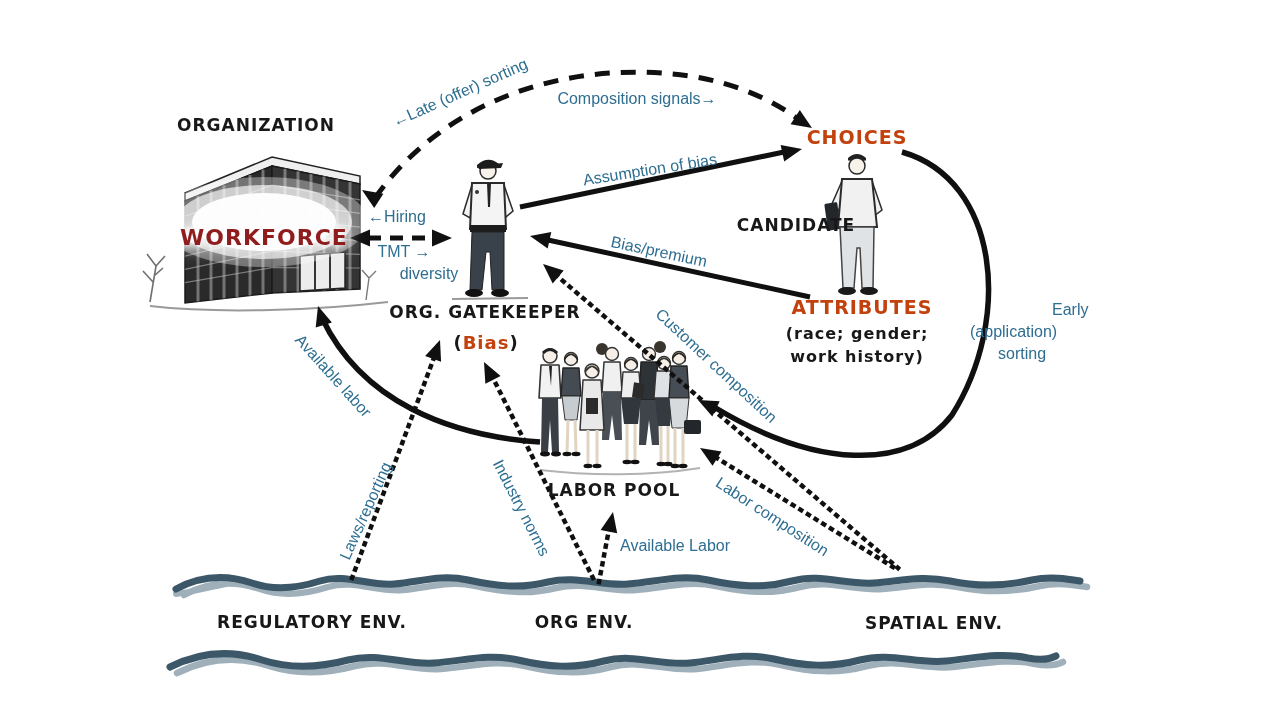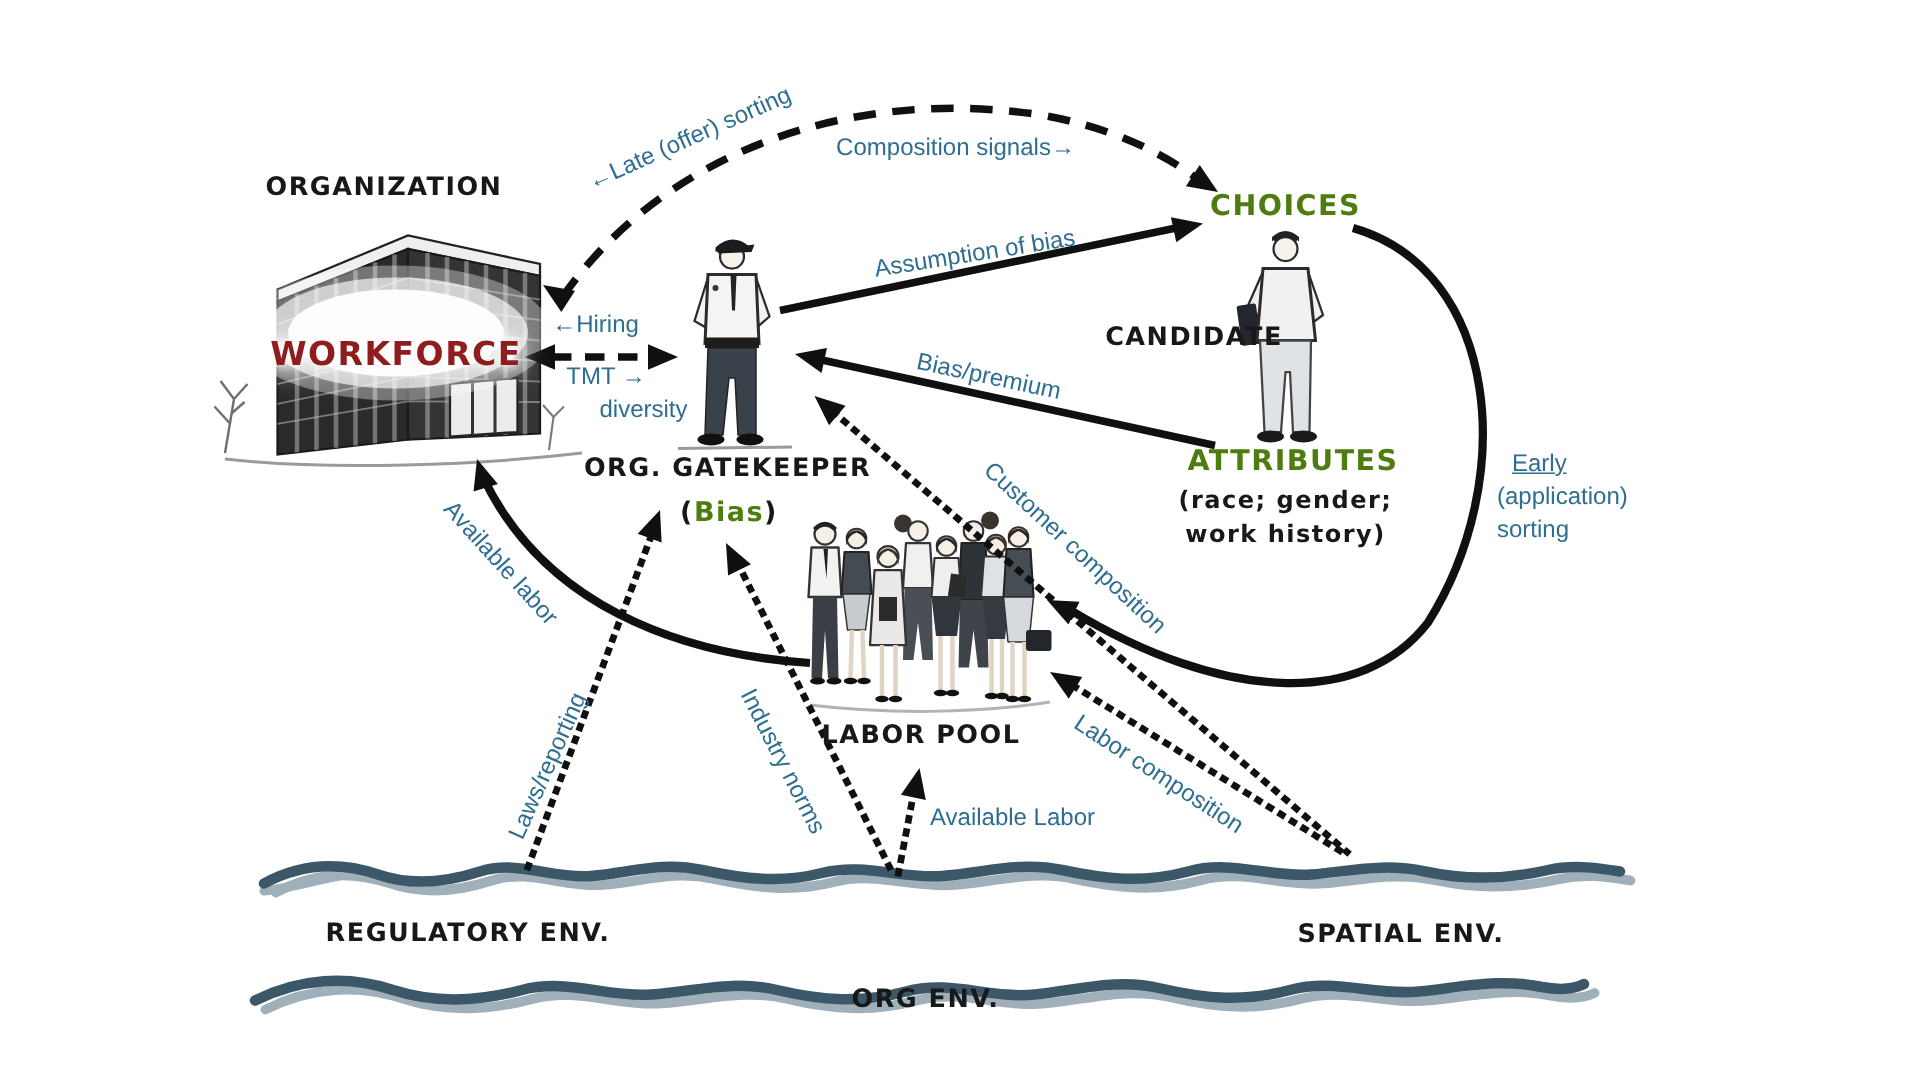--- a/index.html
+++ b/index.html
@@ -7,21 +7,21 @@
     position:relative;width:1280px;height:720px;background:#ffffff;overflow:hidden;
     font-family:"Liberation Sans", sans-serif;
   }
   #diagram-svg{position:absolute;left:0;top:0;}
   .lbl{position:absolute;white-space:nowrap;transform:translate(-50%,-50%);}
   .hand{
     font-family:"DejaVu Sans", sans-serif;font-weight:700;color:#181818;
     letter-spacing:1px;font-size:17px;
   }
   .hand-big{font-size:17px;}
-  .red{color:#4d7c0f;}
+  .red{color:#c2410c;}
   .blue{
     font-family:"Liberation Sans", sans-serif;color:#2e6e91;font-size:16px;font-weight:400;
   }
   .workforce{
     font-family:"DejaVu Sans", sans-serif;font-weight:800;font-size:22px;letter-spacing:1px;
     color:#8f1d1d;
     text-shadow:0 0 6px #fff,0 0 10px #fff,0 0 16px #fff,0 0 24px #fff;
   }
   .left-anchor{transform:translate(0,-50%);}
 </style>
@@ -204,30 +204,30 @@
   <div class="lbl hand" style="left:857px;top:356px;font-size:16px;font-weight:600;">work history)</div>
 
   <div class="lbl blue" style="left:397px;top:217px;">←Hiring</div>
   <div class="lbl blue" style="left:404px;top:252px;">TMT →</div>
   <div class="lbl blue" style="left:405px;top:274px;margin-left:24px;">diversity</div>
   <div class="lbl blue" style="left:659px;top:252px;transform:translate(-50%,-50%) rotate(12deg);">Bias/premium</div>
 
   <div class="lbl hand hand-big" style="left:485px;top:312px;">ORG. GATEKEEPER</div>
   <div class="lbl hand" style="left:486px;top:342px;font-size:18px;"><span>(</span><span class="red">Bias</span><span>)</span></div>
 
-  <div class="lbl blue left-anchor" style="left:1008px;top:310px;text-decoration:underline;">Early</div>
-  <div class="lbl blue left-anchor" style="left:998px;top:332px;">(application)</div>
+  <div class="lbl blue left-anchor" style="left:1052px;top:310px;">Early</div>
+  <div class="lbl blue left-anchor" style="left:970px;top:332px;">(application)</div>
   <div class="lbl blue left-anchor" style="left:998px;top:354px;">sorting</div>
 
   <div class="lbl blue" style="left:716px;top:366px;transform:translate(-50%,-50%) rotate(43deg);">Customer composition</div>
   <div class="lbl blue" style="left:333px;top:376px;transform:translate(-50%,-50%) rotate(48deg);">Available labor</div>
   <div class="lbl blue" style="left:366px;top:511px;transform:translate(-50%,-50%) rotate(-66deg);">Laws/reporting</div>
   <div class="lbl blue" style="left:521px;top:508px;transform:translate(-50%,-50%) rotate(63deg);">Industry norms</div>
   <div class="lbl blue" style="left:675px;top:546px;">Available Labor</div>
   <div class="lbl blue" style="left:772px;top:517px;transform:translate(-50%,-50%) rotate(33deg);">Labor composition</div>
 
   <div class="lbl hand hand-big" style="left:614px;top:490px;">LABOR POOL</div>
 
   <div class="lbl hand" style="left:312px;top:622px;">REGULATORY ENV.</div>
-  <div class="lbl hand" style="left:617px;top:622px;margin-top:44px;">ORG ENV.</div>
+  <div class="lbl hand" style="left:584px;top:622px;">ORG ENV.</div>
   <div class="lbl hand" style="left:934px;top:623px;">SPATIAL ENV.</div>
 
 </div>
 
 </body></html>

